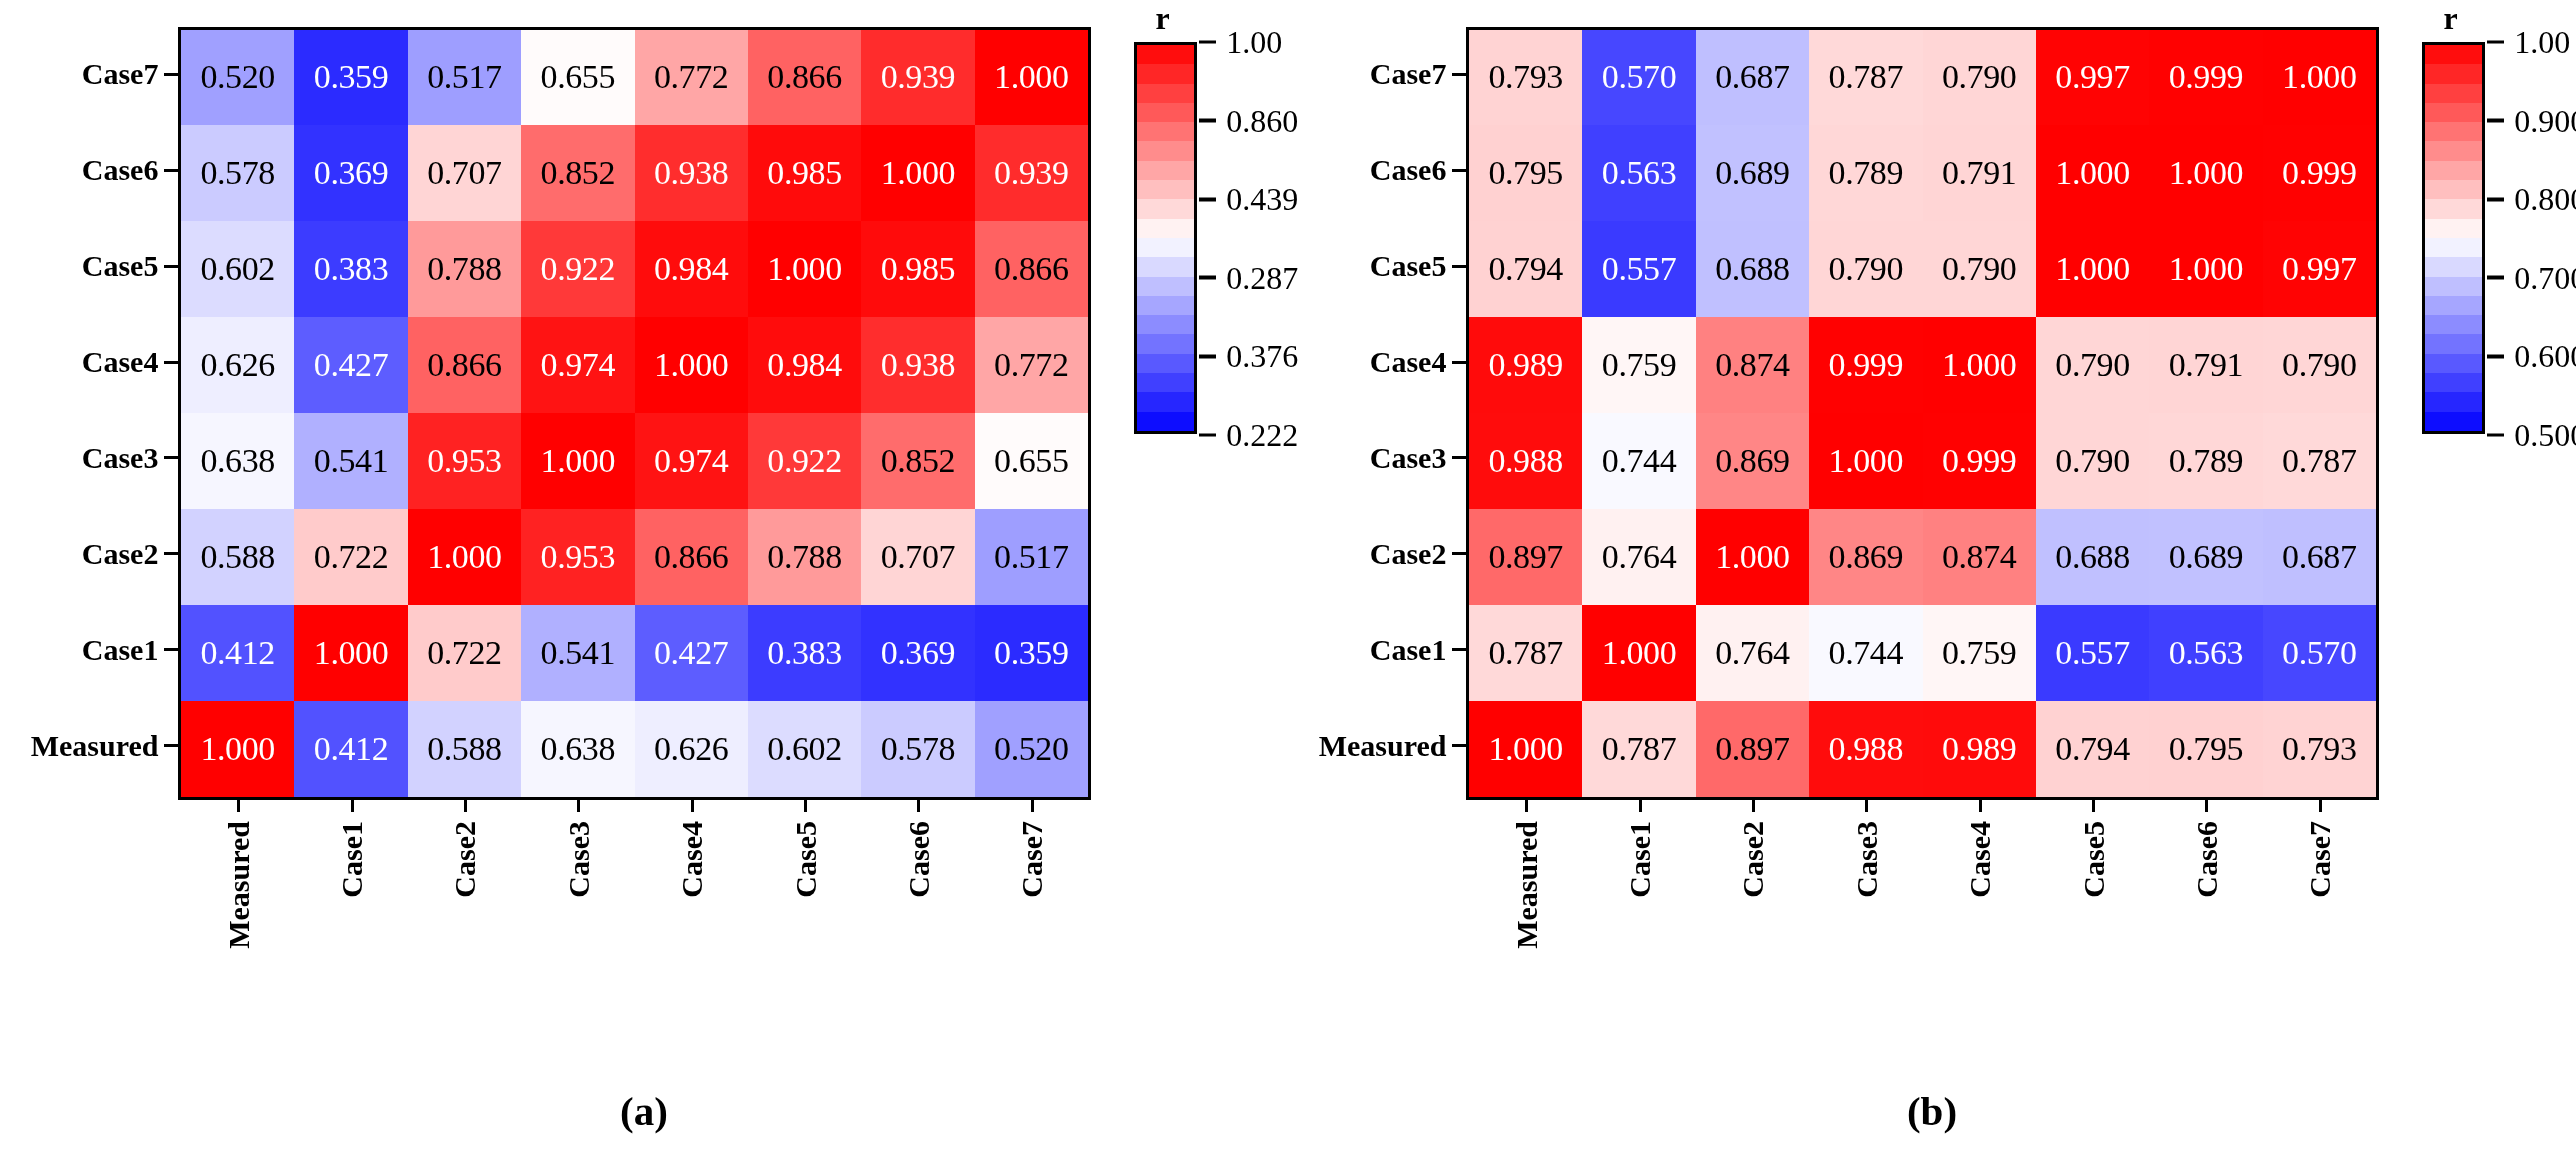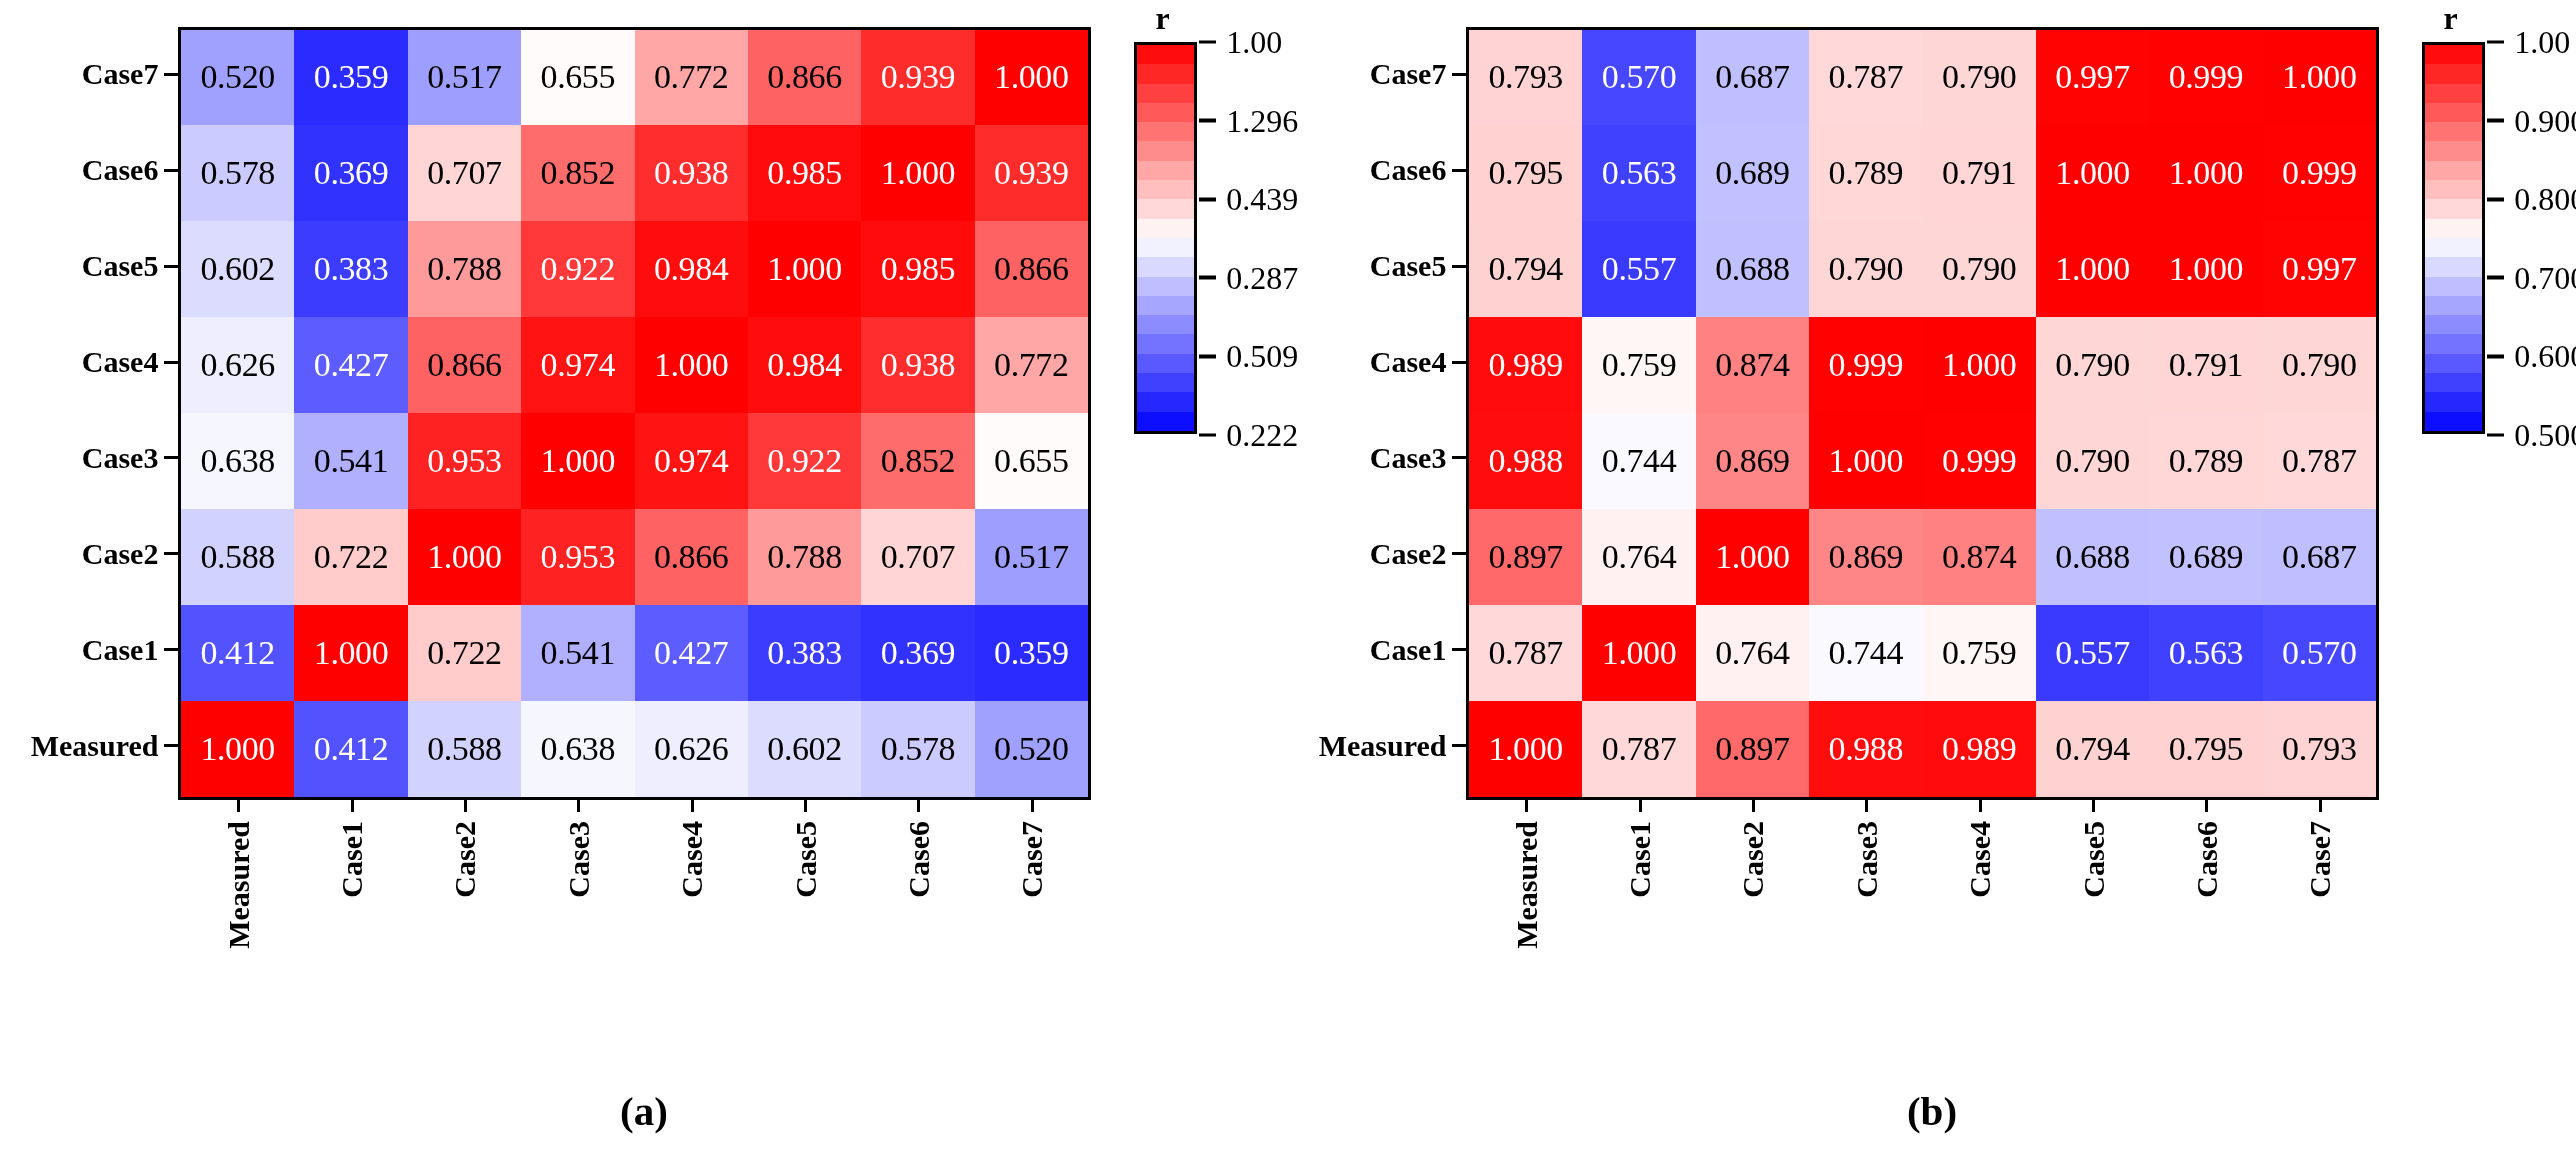--- a/index.html
+++ b/index.html
@@ -332,33 +332,33 @@
           <div class="cbar-band" style="background: rgb(38, 38, 255);"></div>
           <div class="cbar-band" style="background: rgb(13, 13, 255);"></div>
         </div>
       <div class="cbar-ticks" style="height:393px;">
           <div class="cbar-tick" style="top: 0%;">
             <div class="cbar-tickmark"></div>
             <div class="cbar-ticklabel">1.00</div>
           </div>
           <div class="cbar-tick" style="top: 20%;">
             <div class="cbar-tickmark"></div>
-            <div class="cbar-ticklabel">1.296</div>
+            <div class="cbar-ticklabel">0.860</div>
           </div>
           <div class="cbar-tick" style="top: 40%;">
             <div class="cbar-tickmark"></div>
             <div class="cbar-ticklabel">0.439</div>
           </div>
           <div class="cbar-tick" style="top: 60%;">
             <div class="cbar-tickmark"></div>
             <div class="cbar-ticklabel">0.287</div>
           </div>
           <div class="cbar-tick" style="top: 80%;">
             <div class="cbar-tickmark"></div>
-            <div class="cbar-ticklabel">0.509</div>
+            <div class="cbar-ticklabel">0.376</div>
           </div>
           <div class="cbar-tick" style="top: 100%;">
             <div class="cbar-tickmark"></div>
             <div class="cbar-ticklabel">0.222</div>
           </div>
         </div>
     </div>
 
     <div class="subcaption">(a)</div>
   </div>

